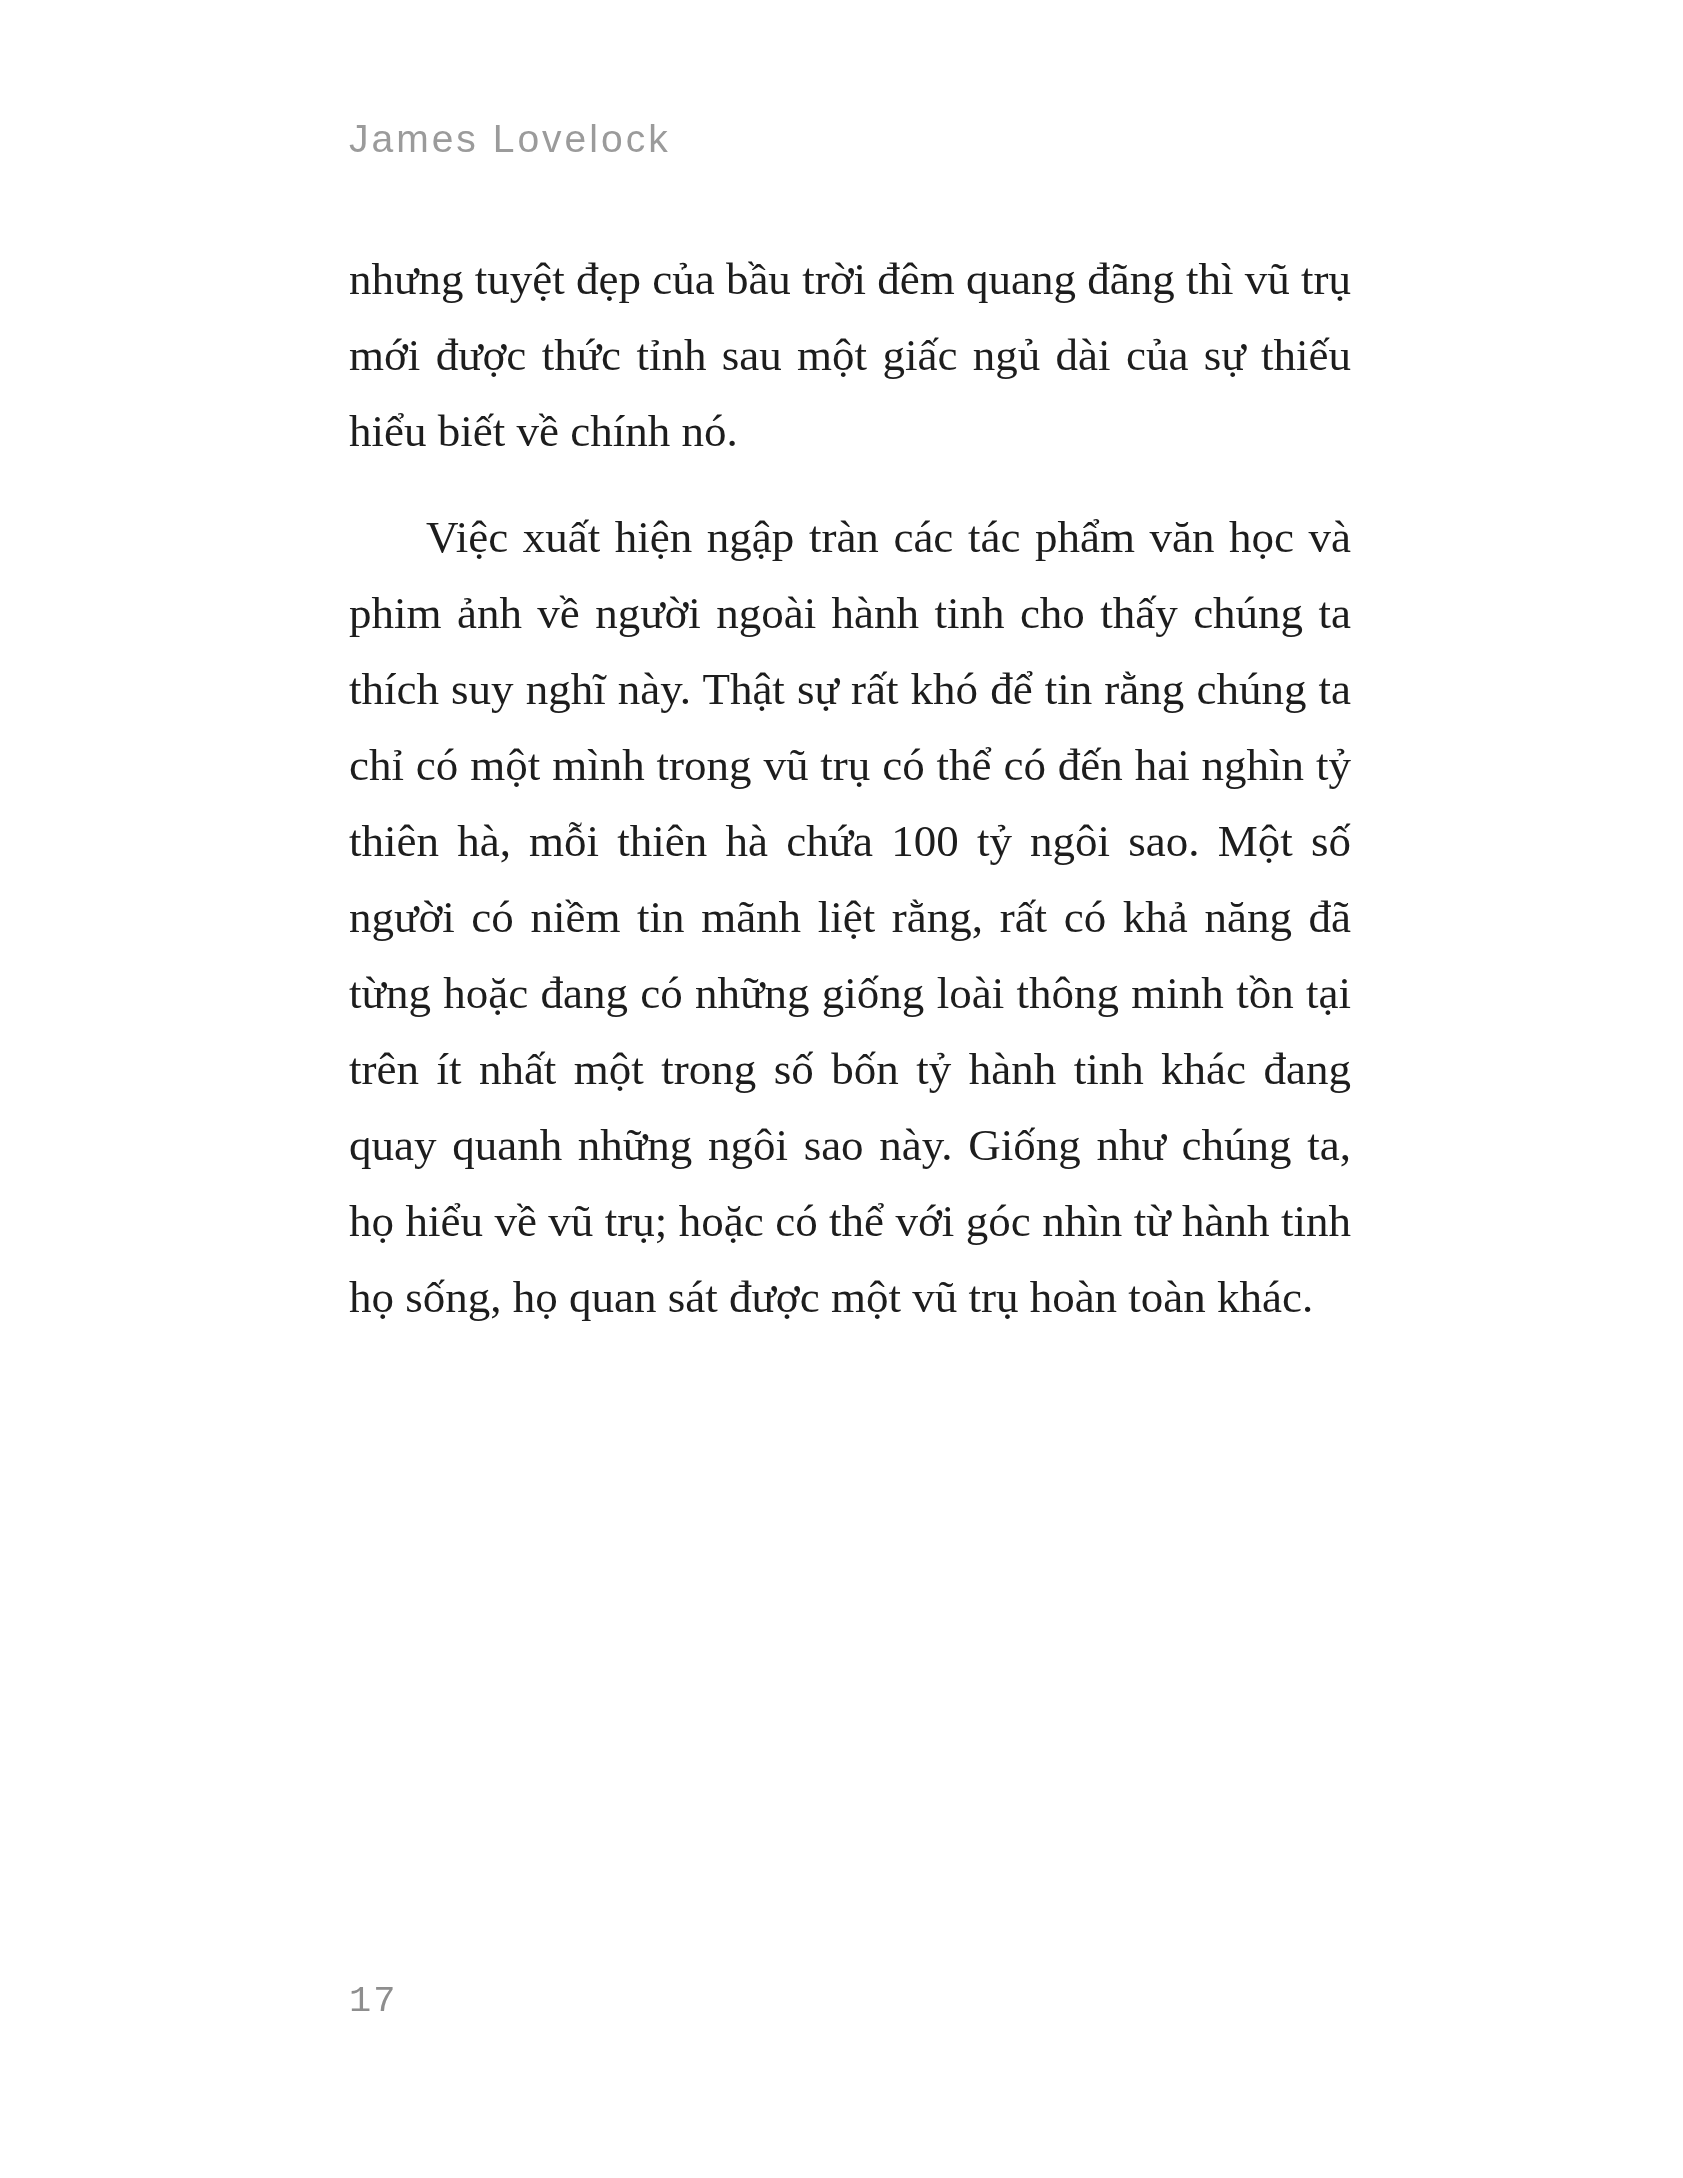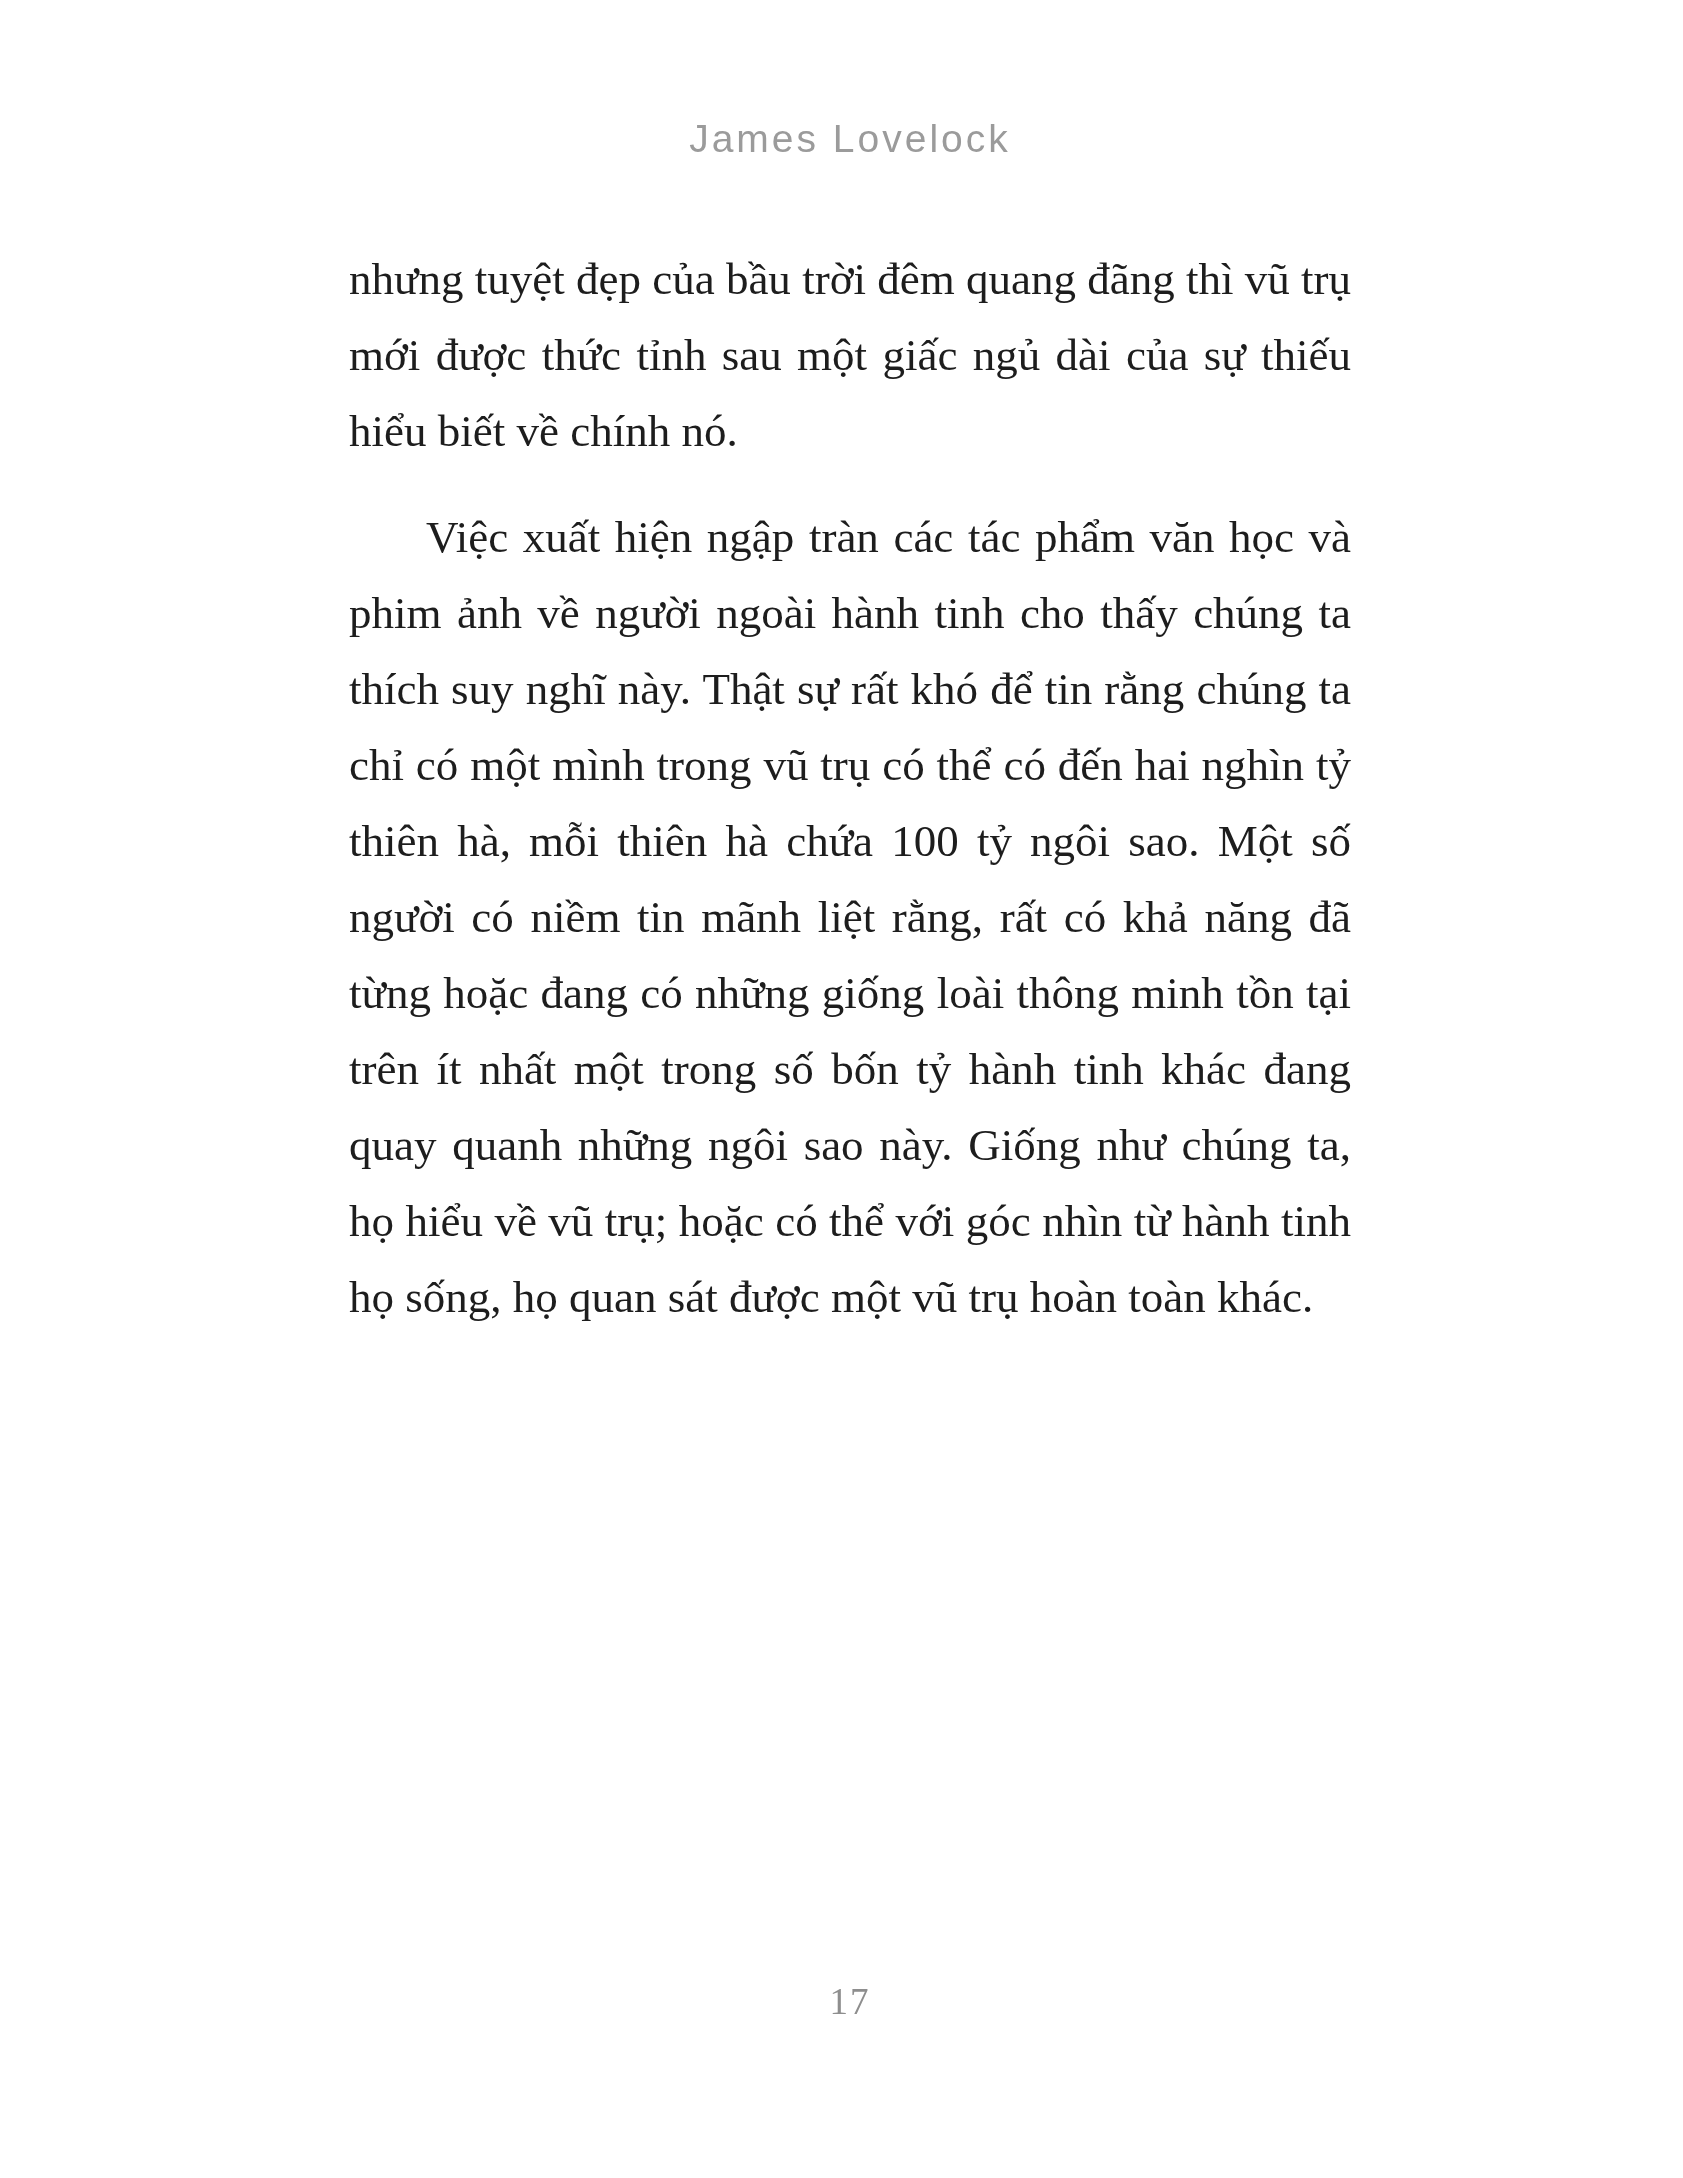--- a/index.html
+++ b/index.html
@@ -13,21 +13,21 @@
     height: 2178px;
     background: #ffffff;
     overflow: hidden;
     font-family: "Liberation Serif", "DejaVu Serif", serif;
   }
   .running-header {
     position: absolute;
     top: 117px;
     left: 349px;
     width: 1002px;
-    text-align: center;
+    text-align: left;
     font-family: "Liberation Sans", "DejaVu Sans", sans-serif;
     font-weight: 100;
     font-size: 39px;
     letter-spacing: 3px;
     color: #9b9b9b;
   }
   .body-text {
     position: absolute;
     top: 241px;
     left: 349px;
@@ -47,22 +47,22 @@
     text-align-last: justify;
   }
   .body-text p:last-child {
     margin-bottom: 0;
   }
   .page-number {
     position: absolute;
     top: 1980px;
     left: 349px;
     width: 1002px;
-    text-align: center;
-    font-family: Liberation Serif, serif;
+    text-align: left;
+    font-family: Liberation Mono, monospace;
     font-weight: 100;
     font-size: 37px;
     letter-spacing: 2px;
     color: #8e8e8e;
   }
 </style>
 </head>
 <body>
 
 <div class="page">

